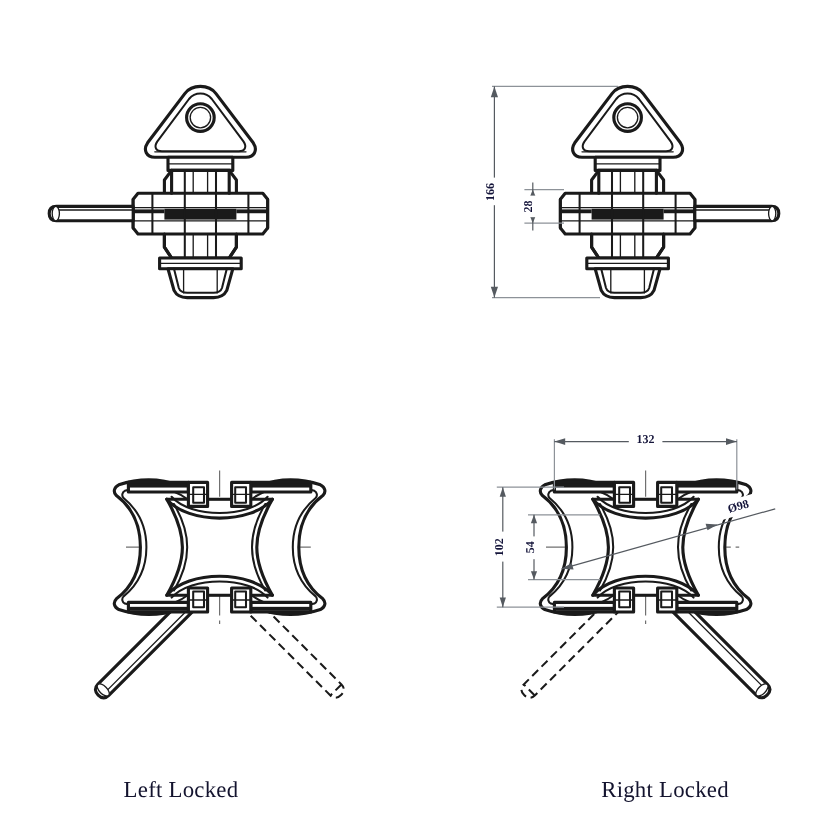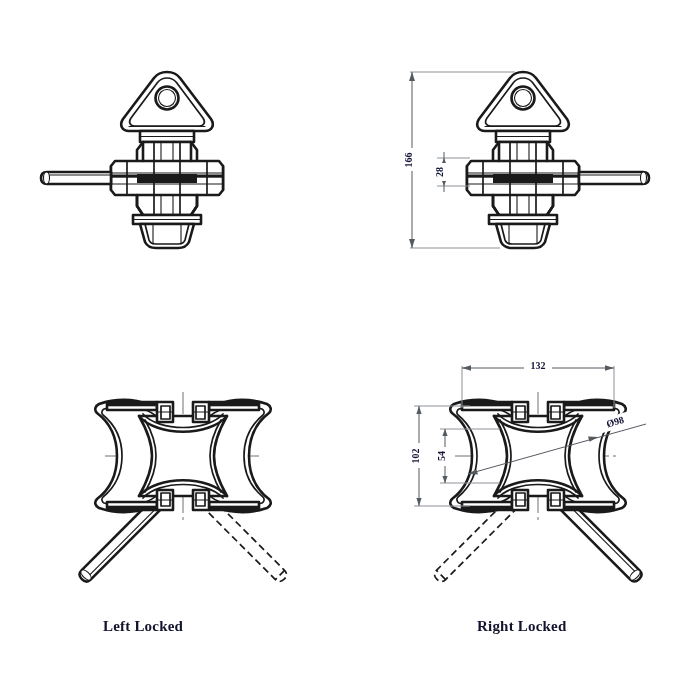--- a/index.html
+++ b/index.html
@@ -6,29 +6,30 @@
   html,body{margin:0;padding:0;background:#ffffff;}
   body{
     width:700px;height:700px;position:relative;overflow:hidden;
     font-family:"Liberation Serif", serif;
     background:#ffffff;
   }
   #sheet{position:absolute;inset:0;width:700px;height:700px;}
   .caption{
     position:absolute;
     font-family:"Liberation Serif", serif;
-    font-weight:bold;
-    font-size:15px;
+    font-weight:normal;
+    font-size:19px;
     color:#13132e;
     letter-spacing:0.2px;
     white-space:nowrap;
     user-select:none;
+    margin-top:30px;
   }
   #cap-left{left:103px;top:618px;}
-  #cap-right{left:477px;top:618px;}
+  #cap-right{left:501px;top:618px;}
   svg{display:block;}
   .ln{fill:none;stroke:#1a1a1a;}
   .thick{stroke-width:2.6;stroke-linejoin:round;stroke-linecap:round;}
   .med{stroke-width:1.7;stroke-linejoin:round;stroke-linecap:round;}
   .thin{stroke-width:1.1;stroke-linejoin:round;stroke-linecap:round;}
   .dimline{fill:none;stroke:#555a60;stroke-width:1.0;}
   .extline{fill:none;stroke:#8d9298;stroke-width:1.0;}
   .centerline{fill:none;stroke:#707070;stroke-width:1.0;stroke-dasharray:22 4 3 4;}
   .dashed{fill:none;stroke:#1a1a1a;stroke-width:1.7;stroke-dasharray:7 4;stroke-linecap:butt;}
   .fillwhite{fill:#ffffff;}

